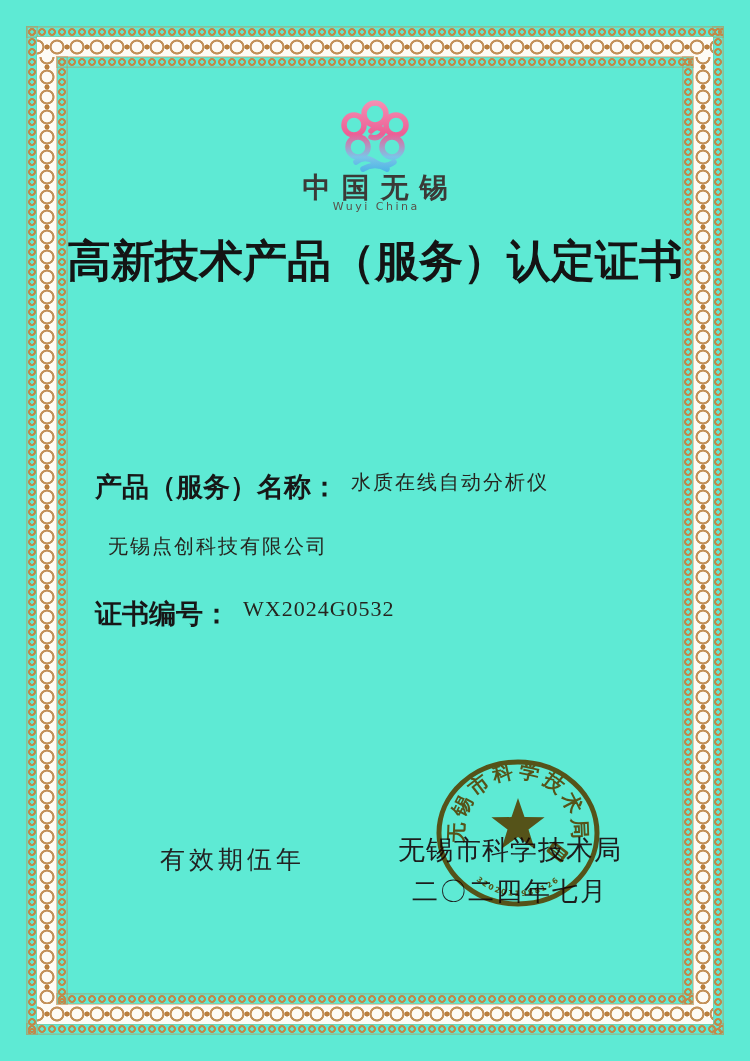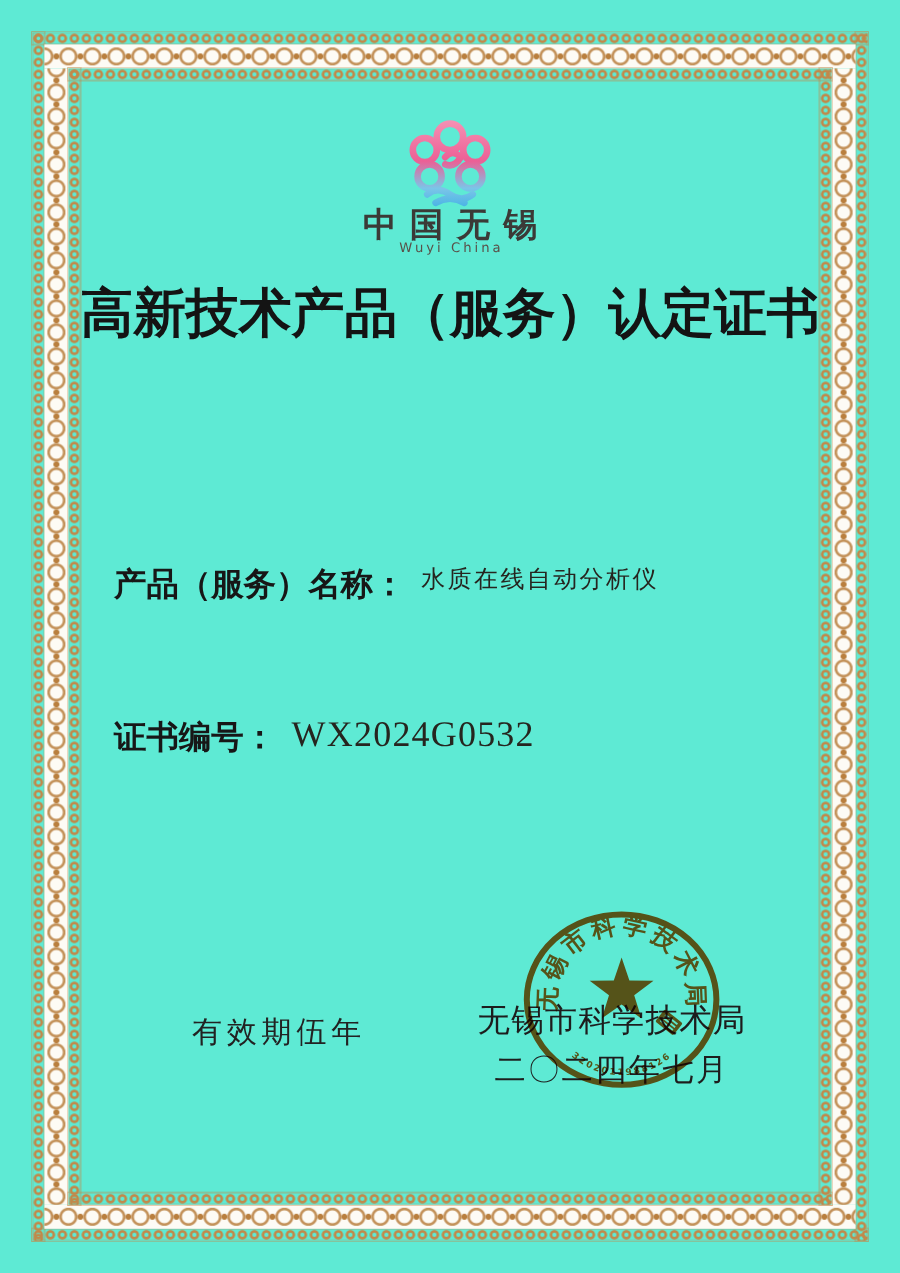--- a/index.html
+++ b/index.html
@@ -49,21 +49,21 @@
   
   .title{
     position:absolute;left:0;right:0;top:232px;margin:0;text-align:center;
     font-family:"DejaVu Serif",serif;font-weight:900;font-size:44px;color:#141414;
   }
   
   .field-row{position:absolute;left:95px;display:flex;align-items:flex-start;white-space:nowrap}
   .row1{top:469px}.row2{top:533px}.row3{top:596px}
   .field-label{font-size:27px;font-weight:700;color:#171717;font-family:"DejaVu Sans",sans-serif}
   .field-value{font-size:20px;color:#26251f;font-family:"DejaVu Serif",serif;margin-left:13px;letter-spacing:2px}
-  .row3 .field-value{font-family:"Liberation Serif",serif;font-size:30px;letter-spacing:1px}
+  .row3 .field-value{font-family:"Liberation Serif",serif;font-size:22px;letter-spacing:1px}
   
   .validity{
     position:absolute;left:116px;top:843px;font-size:25px;letter-spacing:4px;
     color:#222;font-family:"DejaVu Serif",serif;z-index:2;margin-left:44px;
   }
   .issue-block{position:absolute;left:372px;top:832px;width:276px;text-align:center;z-index:2}
   .issuer{font-size:27px;color:#1d1d1d;letter-spacing:1px;font-family:"DejaVu Serif",serif}
   .issue-date{font-size:26px;color:#1d1d1d;letter-spacing:2px;margin-top:6px;font-family:"DejaVu Serif",serif}
   
   .seal{
@@ -112,20 +112,21 @@
   <div class="logo-cn">中国无锡</div>
   <div class="logo-en">Wuyi China</div>
 
   <h1 class="title">高新技术产品（服务）认定证书</h1>
 
   <div class="field-row row1">
     <span class="field-label">产品（服务）名称：</span>
     <span class="field-value">水质在线自动分析仪</span>
   </div>
   <div class="field-row row2">
+    <span class="field-value">无锡点创科技有限公司</span>
   </div>
   <div class="field-row row3">
     <span class="field-label">证书编号：</span>
     <span class="field-value">WX2024G0532</span>
   </div>
 
   <div class="validity">有效期伍年</div>
   <div class="issue-block">
     <div class="issuer">无锡市科学技术局</div>
     <div class="issue-date">二〇二四年七月</div>

